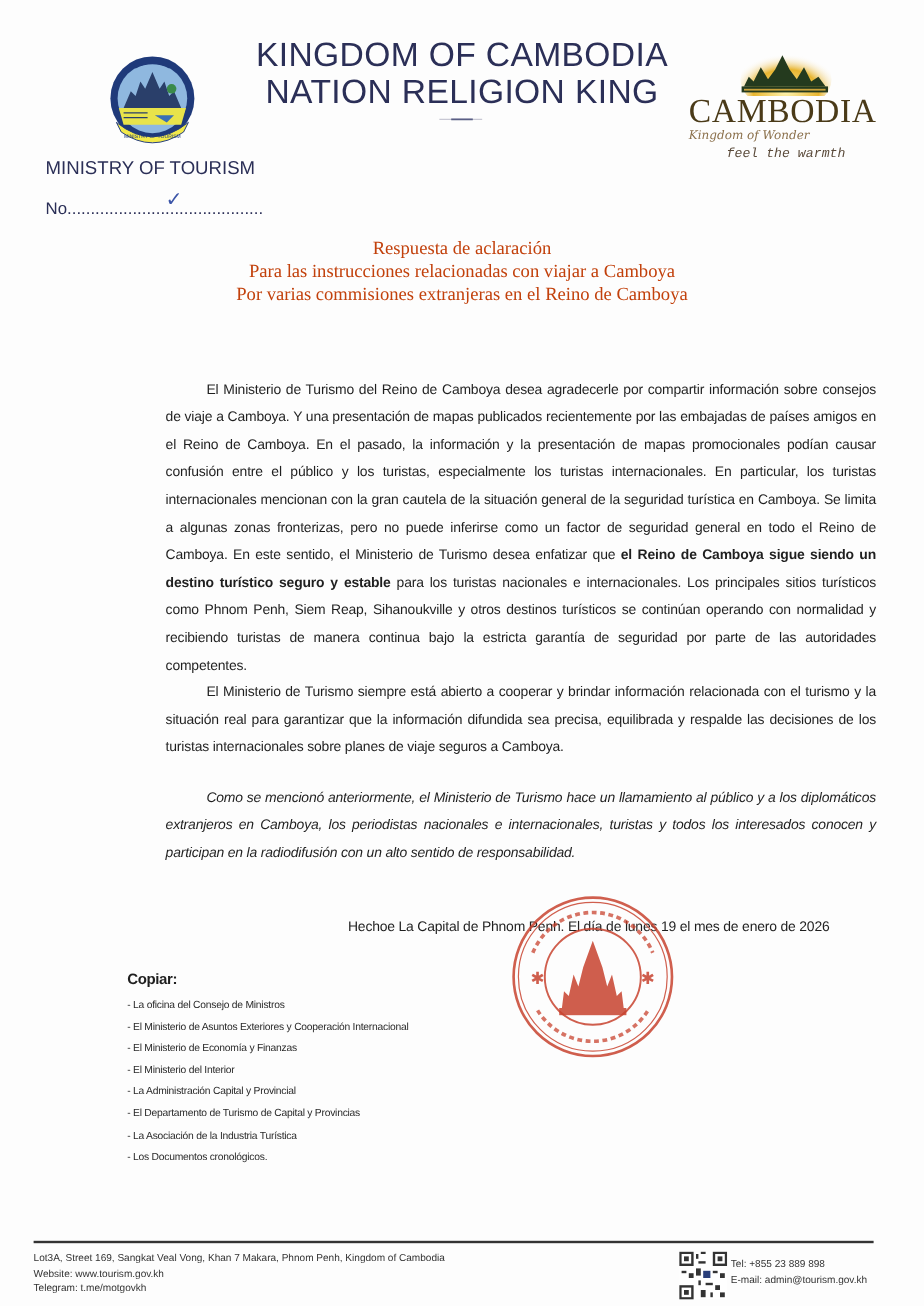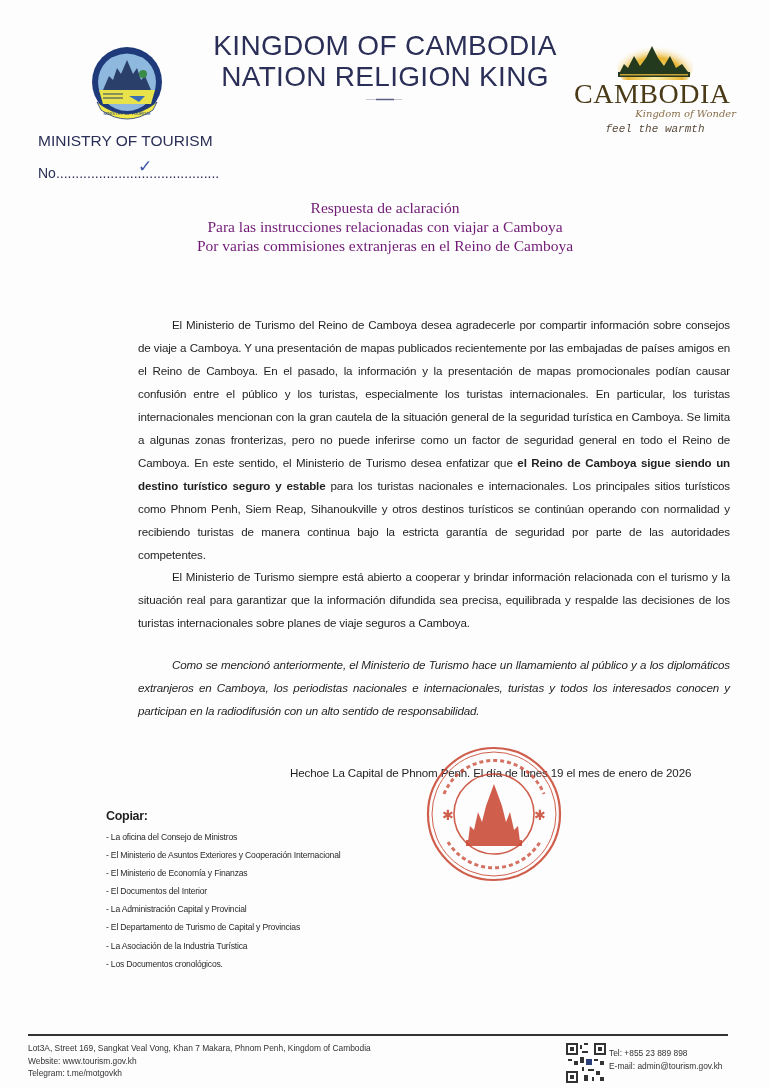--- a/index.html
+++ b/index.html
@@ -6,28 +6,28 @@
   html, body { width: 770px; height: 1088px; background: #fdfdfd; overflow: hidden; }
   body { position: relative; font-family: "Liberation Sans", sans-serif; color: #1a1a1a; }
 
   .ministry-seal { position: absolute; left: 89px; top: 44px; width: 76px; height: 76px; }
   .kingdom-title { position: absolute; left: 0; width: 770px; text-align: center; color: #2b2f57; font-size: 28px; letter-spacing: 0.3px; }
   .kingdom-line1 { top: 30px; }
   .kingdom-line2 { top: 61px; }
   .title-ornament { position: absolute; left: 366px; top: 98px; width: 36px; height: 3px; }
   .brand-logo { position: absolute; left: 574px; top: 38px; width: 162px; height: 100px; }
   .brand-logo .brand-name { position: absolute; left: 0; top: 40px; width: 162px; text-align: left; font-family: "Liberation Serif", serif; font-size: 28px; color: #4a3a18; letter-spacing: 0.5px; }
-  .brand-logo .brand-tag1 { position: absolute; left: 0; top: 70px; width: 162px; text-align: right; font-family: "DejaVu Serif", serif; font-style: italic; font-size: 10px; color: #8a6f4a; }
+  .brand-logo .brand-tag1 { position: absolute; left: 0; top: 70px; width: 162px; text-align: left; font-family: "DejaVu Serif", serif; font-style: italic; font-size: 10px; color: #8a6f4a; }
   .brand-logo .brand-tag2 { position: absolute; left: 0; top: 85px; width: 162px; text-align: center; font-family: Liberation Mono, monospace; font-style: italic; font-size: 11px; color: #5a4a3a; }
 
   .ministry-name { position: absolute; left: 38px; top: 132px; font-size: 15.5px; color: #2b2f57; }
   .ref-number { position: absolute; left: 38px; top: 165px; font-size: 14px; color: #2b2f57; }
   .ref-check { position: absolute; left: 138px; top: 156px; color: #3c55a8; font-size: 17px; }
 
-  .subject { position: absolute; left: 0; top: 198px; width: 770px; text-align: center; font-family: "Liberation Serif", serif; font-size: 15.5px; line-height: 19px; color: #701a75; }
+  .subject { position: absolute; left: 0; top: 198px; width: 770px; text-align: center; font-family: "Liberation Serif", serif; font-size: 15.5px; line-height: 19px; color: #c2410c; }
 
   .body-para { position: absolute; left: 138px; width: 592px; font-size: 11.6px; line-height: 23px; text-align: justify; color: #1f1f1f; letter-spacing: -0.15px; }
   .body-para .indent { display: inline-block; width: 34px; }
   .para1 { top: 313px; }
   .para2 { top: 565px; }
   .para3 { top: 653px; font-style: italic; }
   .body-para b { font-weight: bold; }
 
   .signoff { position: absolute; left: 290px; top: 766px; font-size: 11.6px; color: #1f1f1f; letter-spacing: -0.15px; }
 
@@ -119,21 +119,21 @@
     <path d="M20 60 A54 54 0 0 1 120 60"></path>
     <path d="M24 108 A54 54 0 0 0 116 108"></path>
   </g>
 </svg>
 
 <div class="copy-heading">Copiar:</div>
 <ul class="copy-list">
   <li>- La oficina del Consejo de Ministros</li>
   <li>- El Ministerio de Asuntos Exteriores y Cooperación Internacional</li>
   <li>- El Ministerio de Economía y Finanzas</li>
-  <li>- El Documentos del Interior</li>
+  <li>- El Ministerio del Interior</li>
   <li>- La Administración Capital y Provincial</li>
   <li>- El Departamento de Turismo de Capital y Provincias</li>
   <li>- La Asociación de la Industria Turística</li>
   <li>- Los Documentos cronológicos.</li>
 </ul>
 
 <div class="footer-rule"></div>
 <div class="footer-left">
   <div>Lot3A, Street 169, Sangkat Veal Vong, Khan 7 Makara, Phnom Penh, Kingdom of Cambodia</div>
   <div>Website: www.tourism.gov.kh</div>

